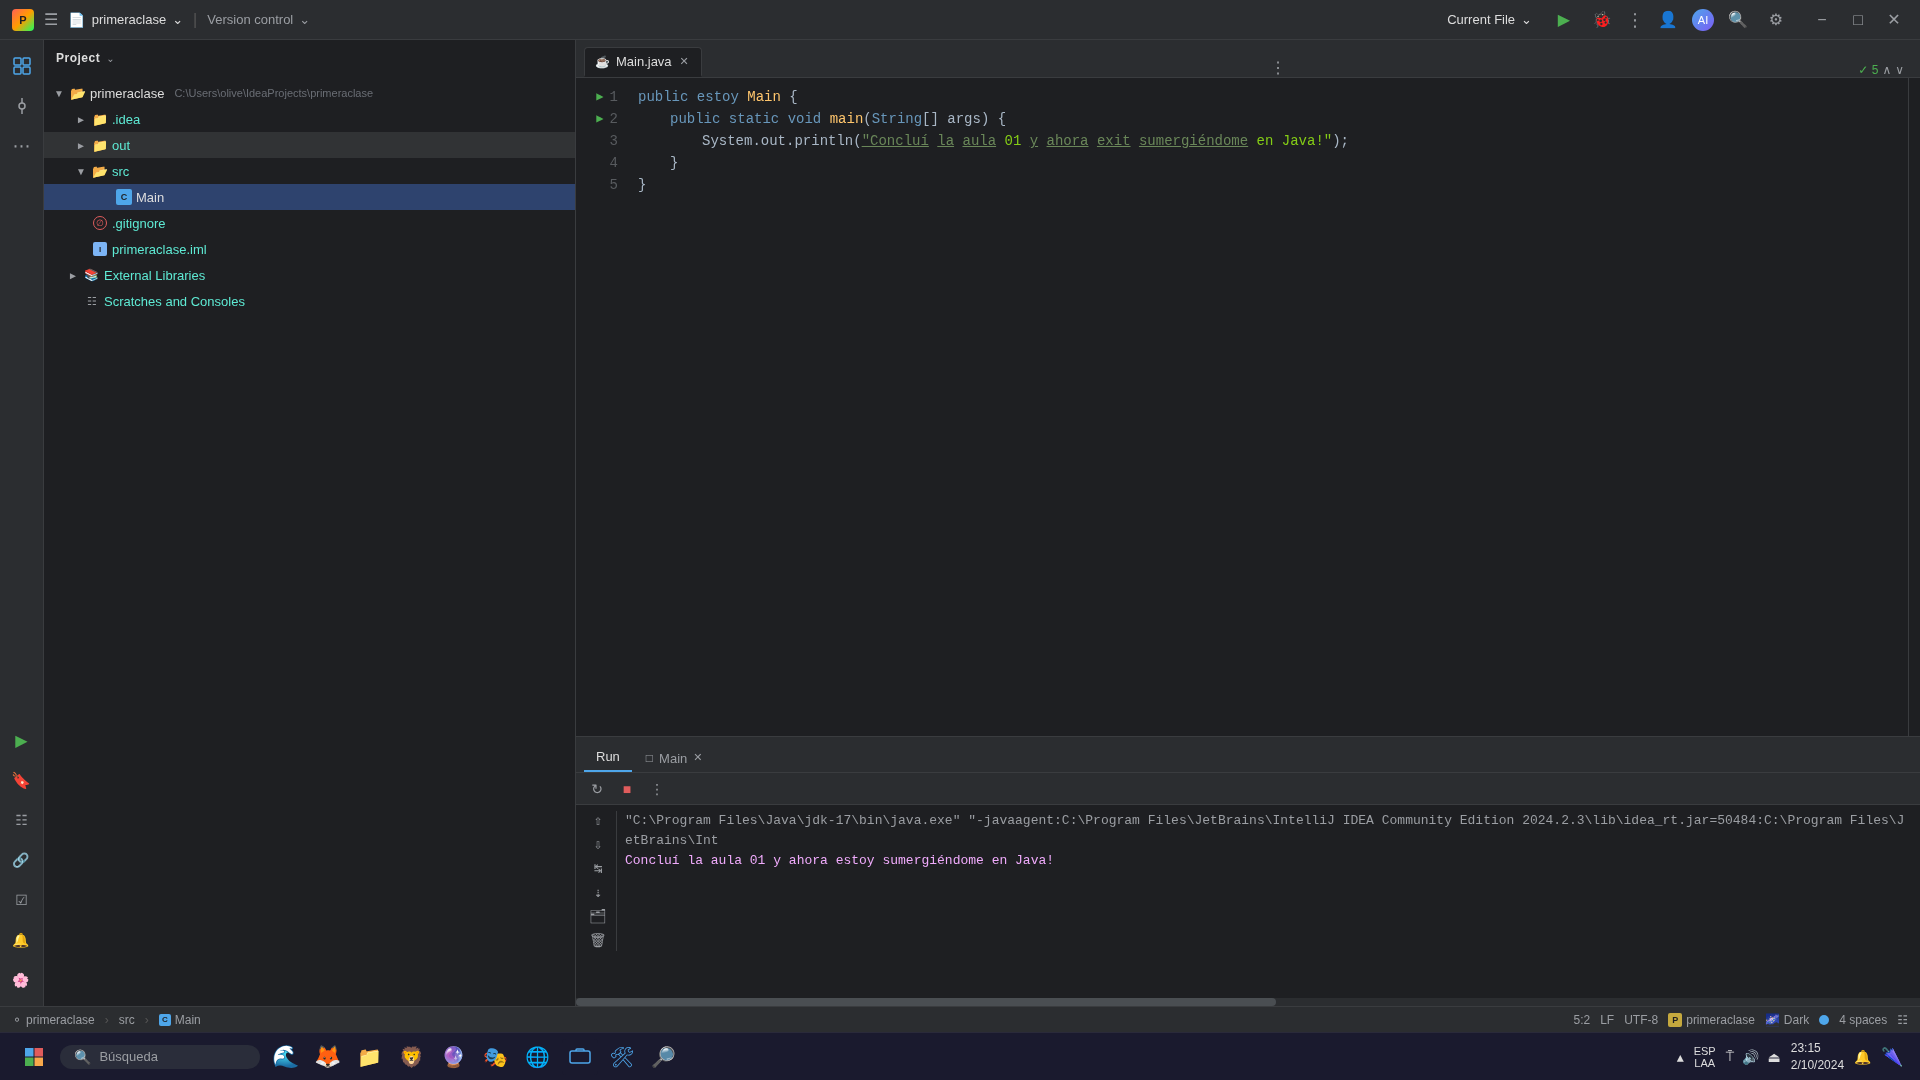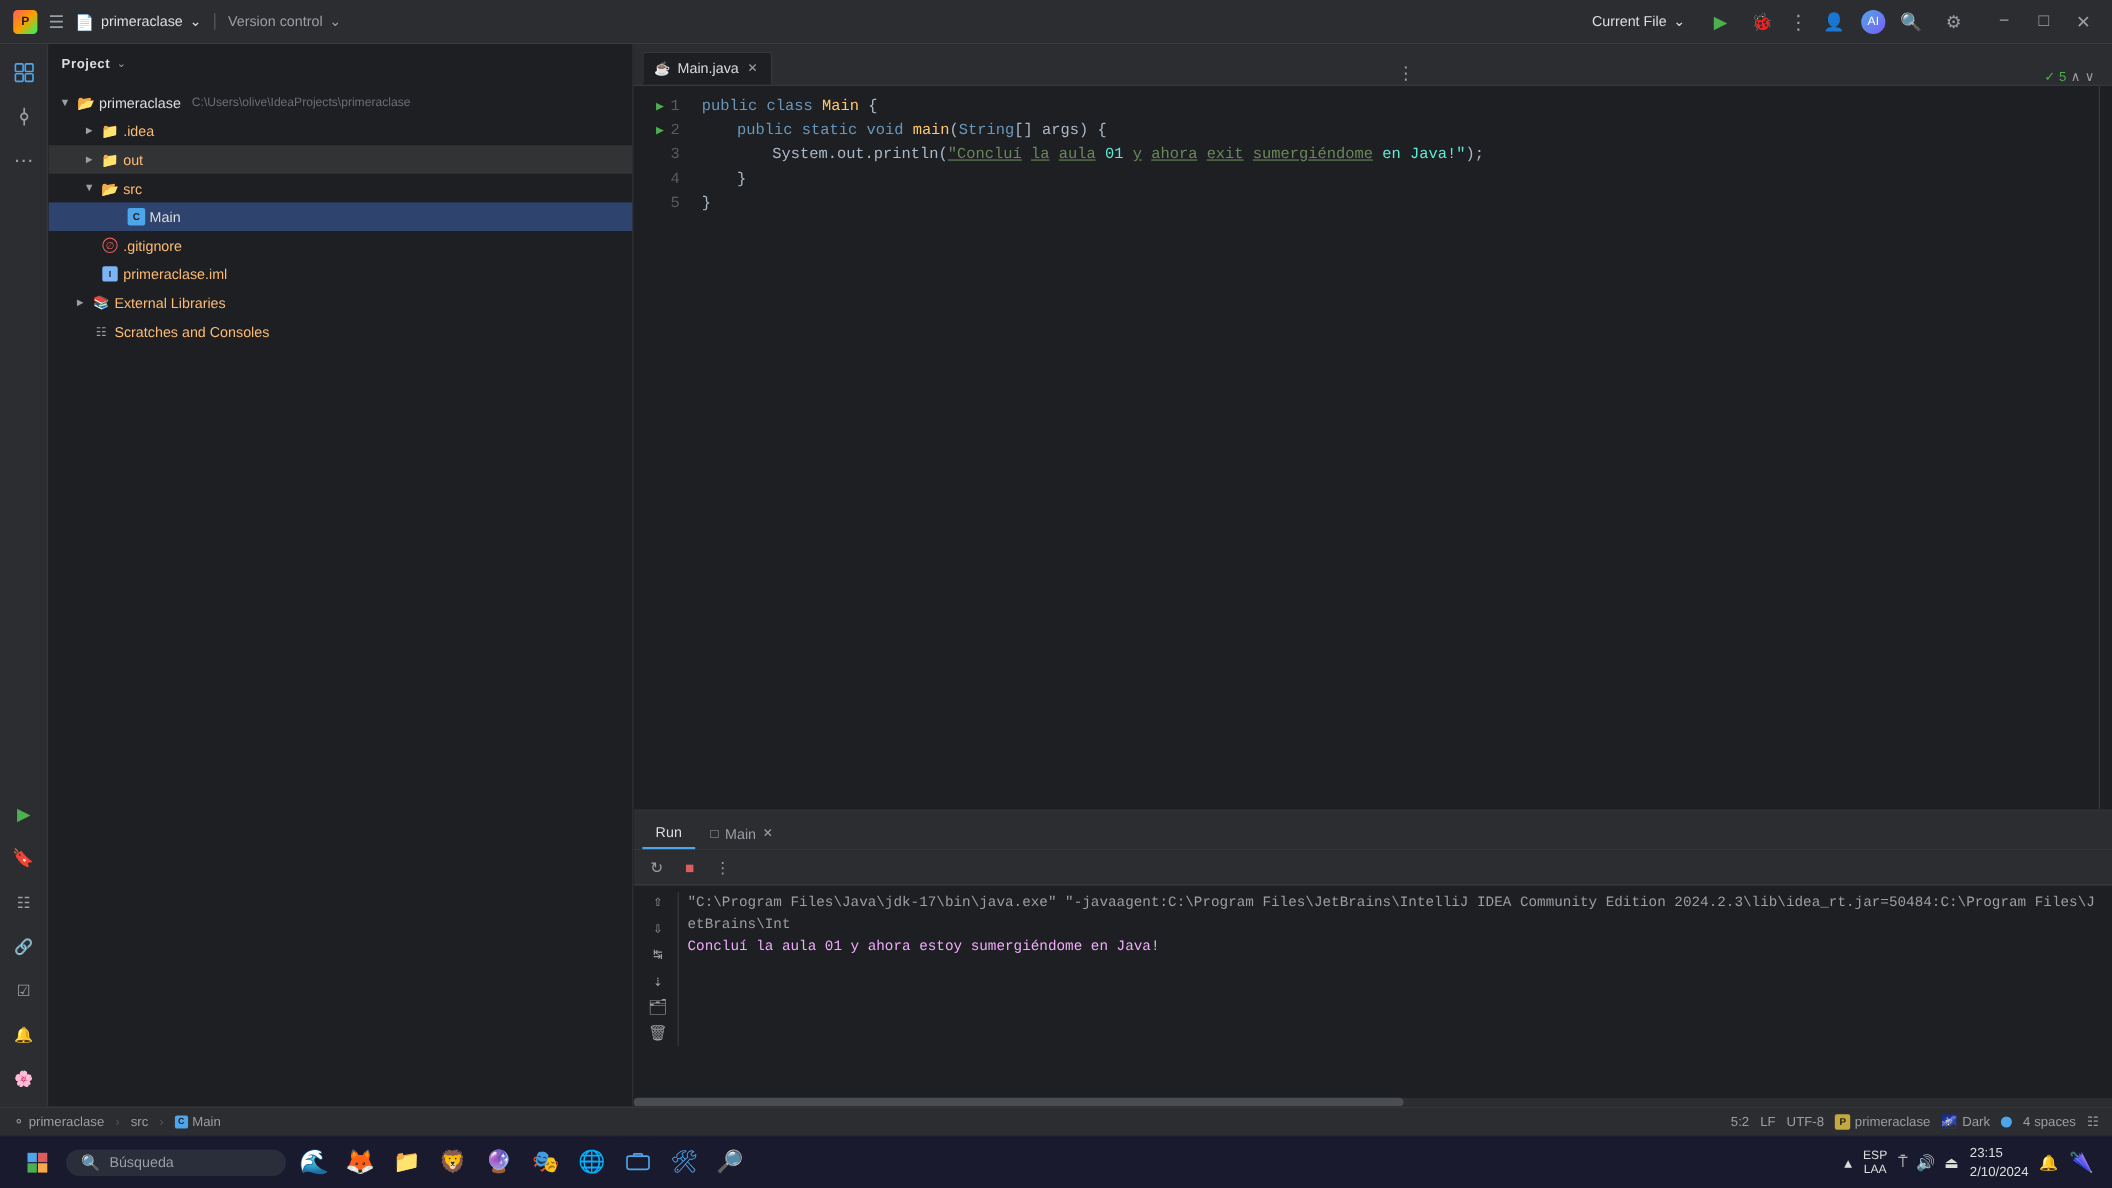--- a/index.html
+++ b/index.html
@@ -145,21 +145,21 @@
       display: flex; align-items: center;
       height: 26px; padding: 0 8px;
       cursor: pointer; font-size: 13px;
       gap: 4px;
     }
     .tree-item.selected { background: #2e436e; }
     .tree-item.highlighted { background: #313335; }
 
     .tree-caret { width: 14px; color: #9b9ea3; font-size: 10px; text-align: center; flex-shrink: 0; }
     .tree-icon { width: 16px; height: 16px; display: flex; align-items: center; justify-content: center; font-size: 13px; flex-shrink: 0; }
-    .tree-label { font-size: 13px; color: #fdba74; }
+    .tree-label { font-size: 13px; color: #5eead4; }
     .tree-label.bold { color: #ddd; font-weight: 500; }
     .tree-label.active { color: #ddd; }
     .tree-path { font-size: 11px; color: #6a6e75; margin-left: 6px; }
     .folder-open-icon { color: #7cb4f5; }
     .gitignore-icon { color: #e05c5c; width:14px; height:14px; border: 1.5px solid #e05c5c; border-radius: 50%; display:flex; align-items:center; justify-content:center; font-size:9px; }
     .iml-icon { width:14px; height:14px; background: #7cb4f5; border-radius:2px; display:flex; align-items:center; justify-content:center; font-size:8px; color:#1e1f22; font-weight:bold; }
     .ext-lib-icon { color: #c5a93e; font-size: 12px; }
     .scratch-icon { color: #9b9ea3; font-size: 11px; }
     .main-class-icon { width: 16px; height: 16px; background: #4ea6ea; border-radius: 2px; display: flex; align-items: center; justify-content: center; font-size: 9px; color: #1e1f22; font-weight: bold; }
 
@@ -222,21 +222,21 @@
 
     .code-content {
       flex: 1;
       padding: 8px 12px;
       overflow: auto;
     }
     .code-line { height: 22px; white-space: pre; display: flex; align-items: center; } 
     .kw-blue { color: #6897bb; } 
     .cls { color: #ffc66d; } 
     .fn { color: #ffc66d; } 
-    .str { color: #5eead4; } 
+    .str { color: #84cc16; } 
     .str-underline { color: #6a8759; text-decoration: underline; }
     .plain { color: #a9b7c6; }
     .method { color: #a9b7c6; }
     .indent { display: inline-block; width: 32px; }
 
     
     .bottom-panel {
       height: 270px;
       background: #1e1f22;
       border-top: 1px solid #3a3c3f;
@@ -533,21 +533,21 @@
         </div>
         <div class="line-number">
           <span>5</span>
         </div>
       </div>
 
       <div class="code-content">
         <div class="code-line">
           <span class="kw-blue">public</span>
           <span class="plain">&nbsp;</span>
-          <span class="kw-blue">class</span>
+          <span class="kw-blue">estoy</span>
           <span class="plain">&nbsp;</span>
           <span class="cls">Main</span>
           <span class="plain">&nbsp;{</span>
         </div>
         <div class="code-line">
           <span class="indent"></span>
           <span class="kw-blue">public</span>
           <span class="plain">&nbsp;</span>
           <span class="kw-blue">static</span>
           <span class="plain">&nbsp;</span>

